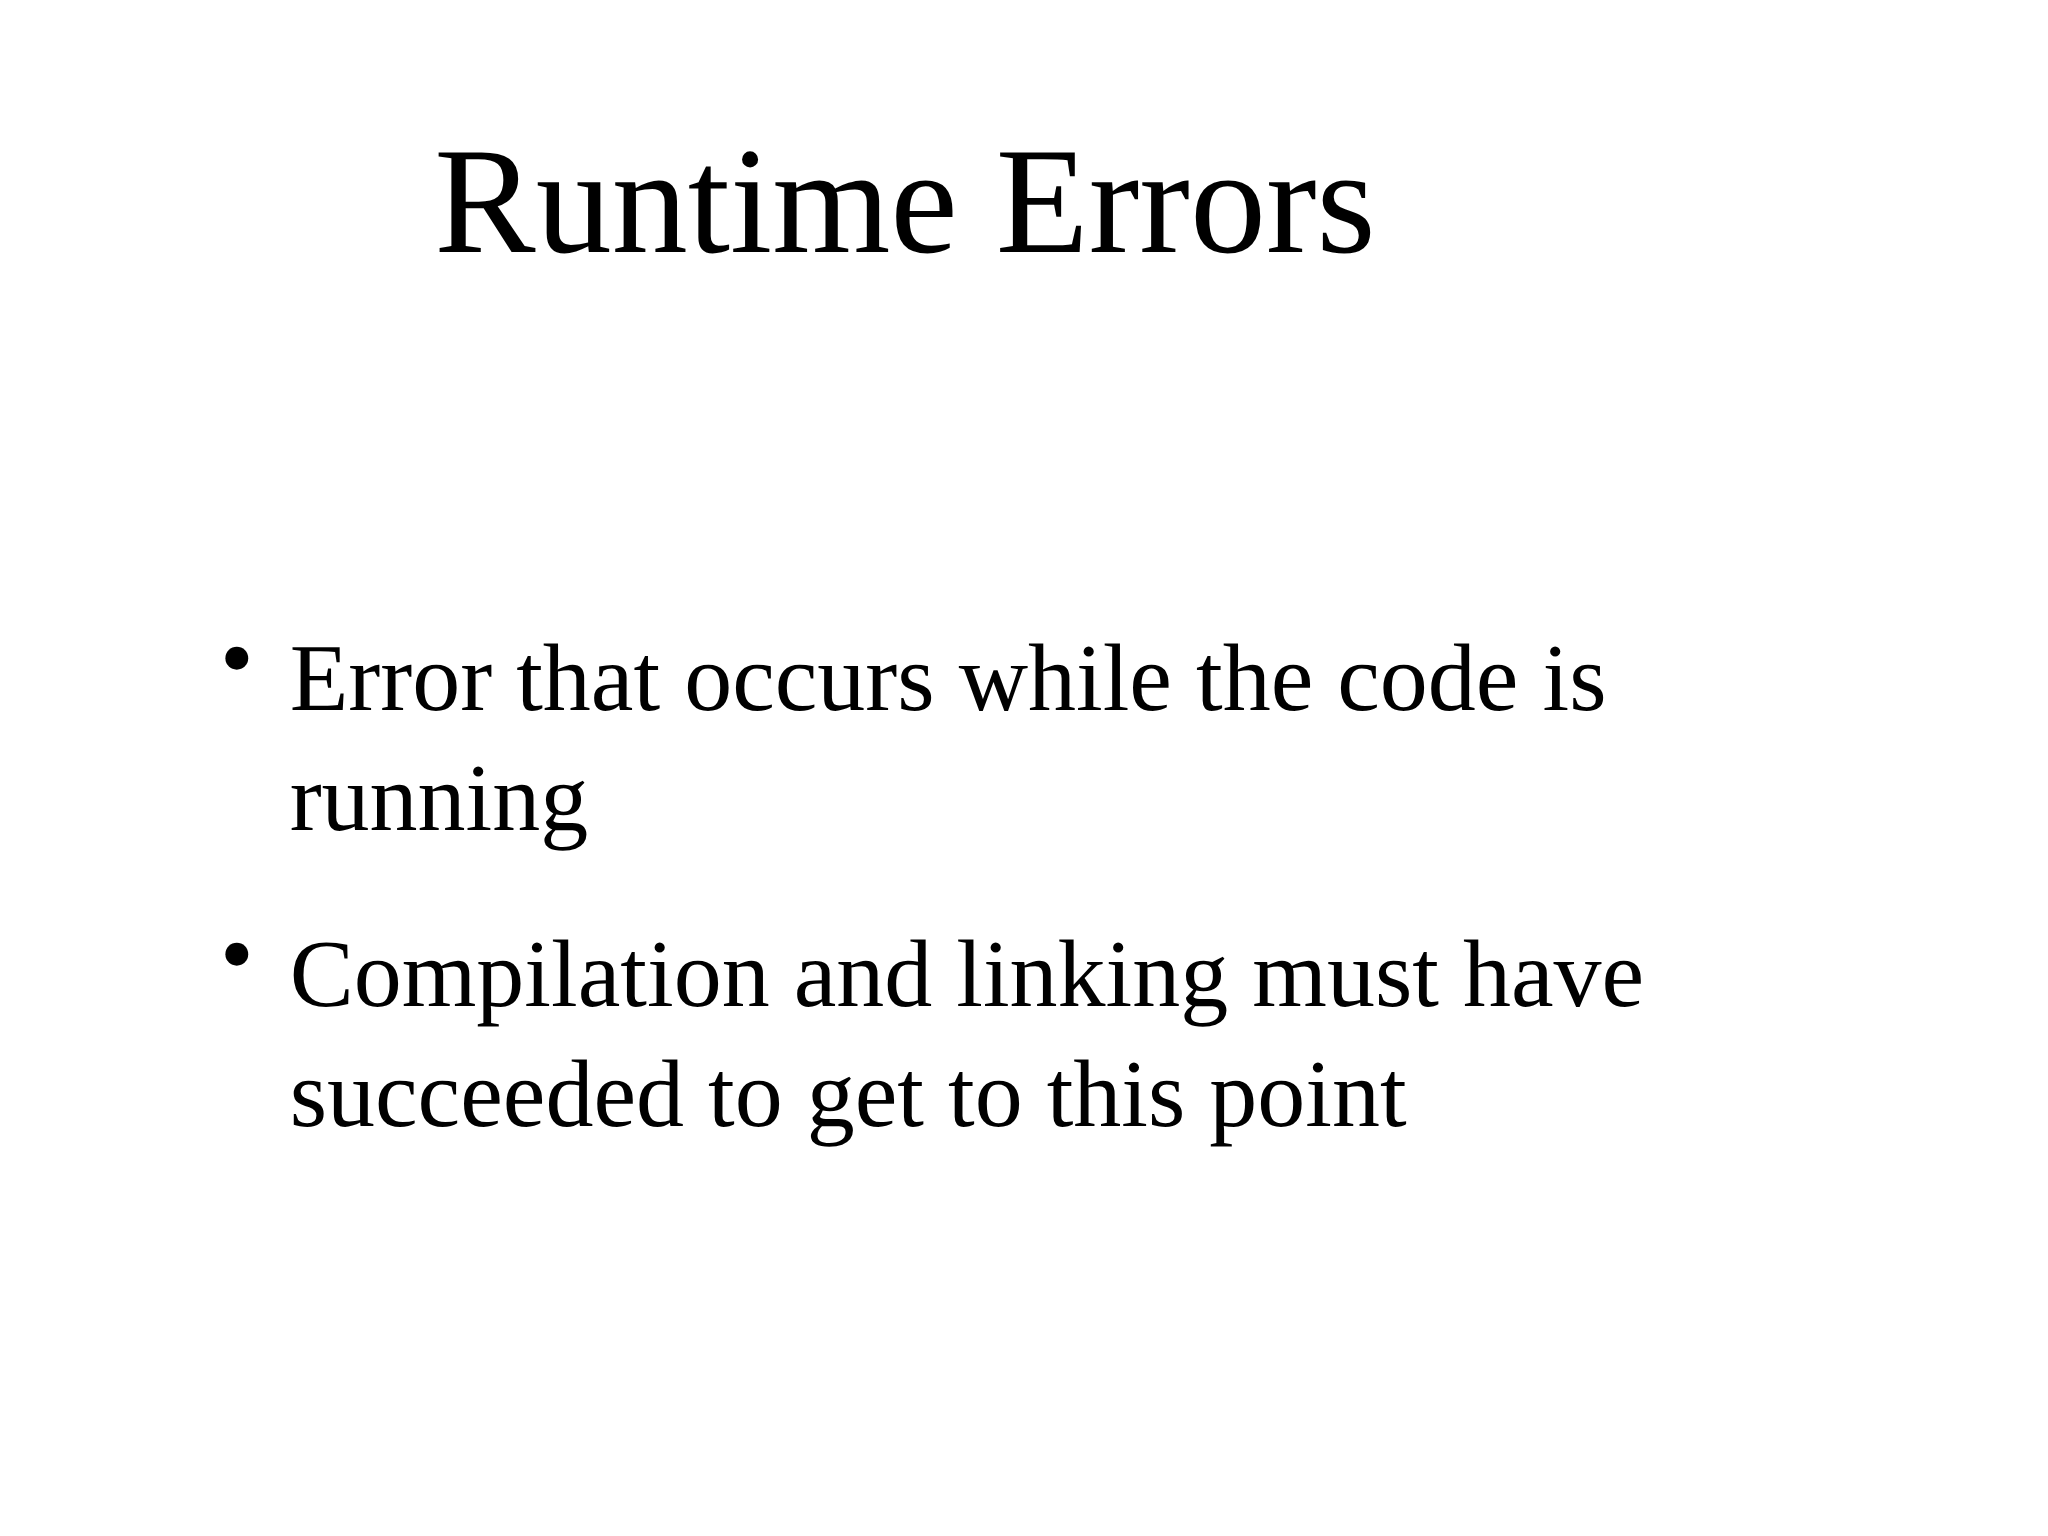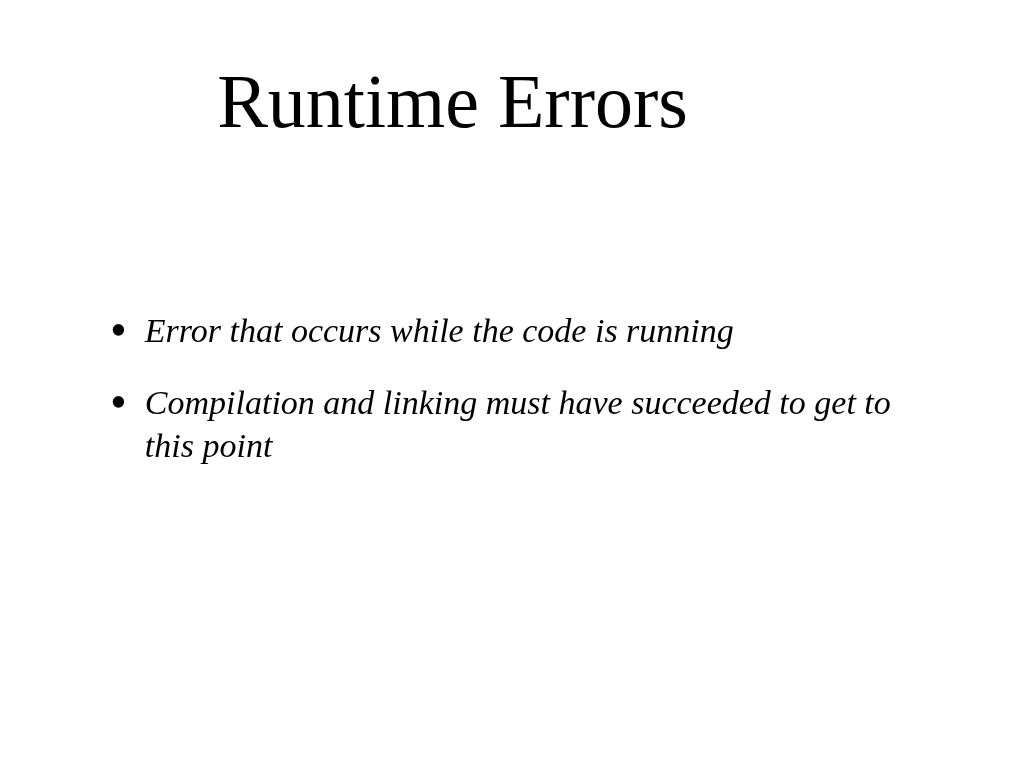--- a/index.html
+++ b/index.html
@@ -40,24 +40,23 @@
     margin-bottom: 28px;
   }
   .bullet {
     font-size: 48px;
     line-height: 1;
     margin-right: 18px;
     margin-top: -4px;
     flex: 0 0 auto;
   }
   .bullet-text {
-    font-size: 34px;
+    font-size: 48px;
     line-height: 1.25;
     flex: 1 1 auto;
-    font-style: italic;
   }
 </style>
 </head>
 <body>
 
 <div class="slide">
   <div class="title">Runtime Errors</div>
 
   <div class="body">
     <div class="bullet-item">

